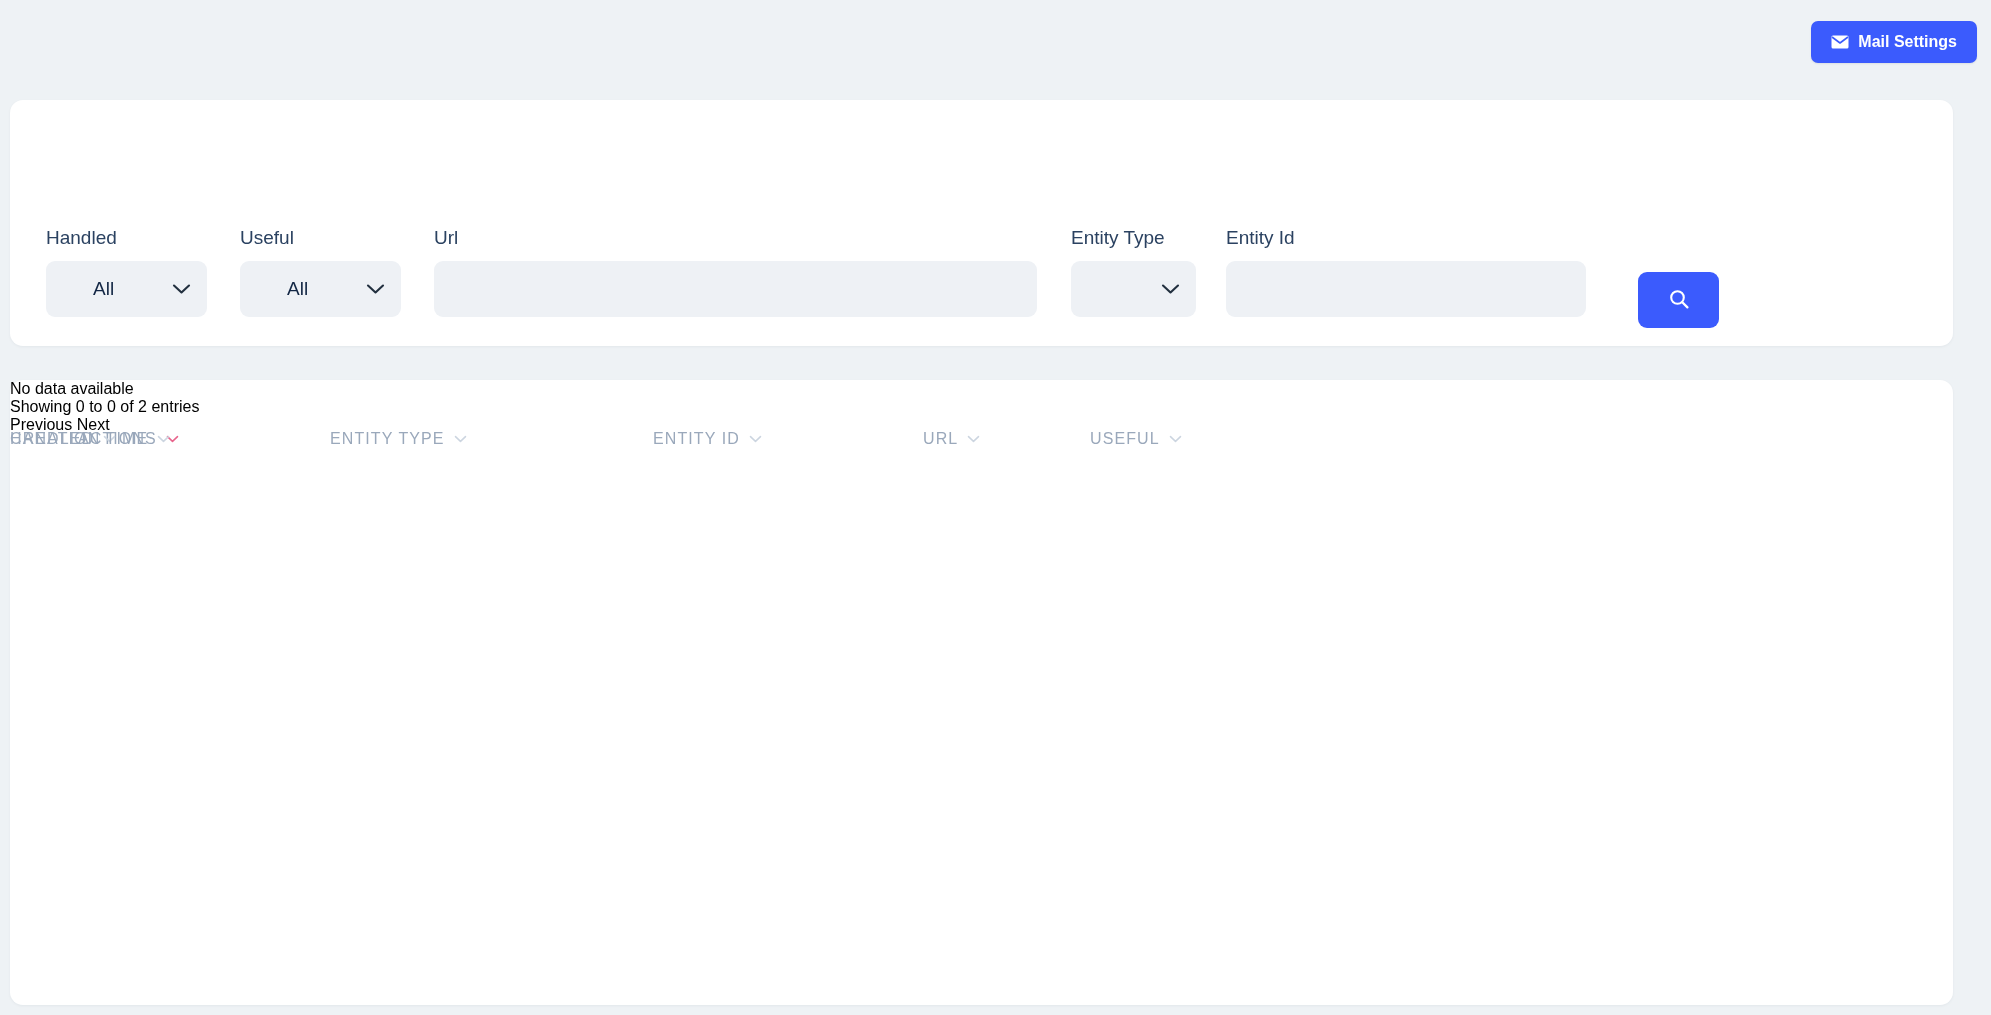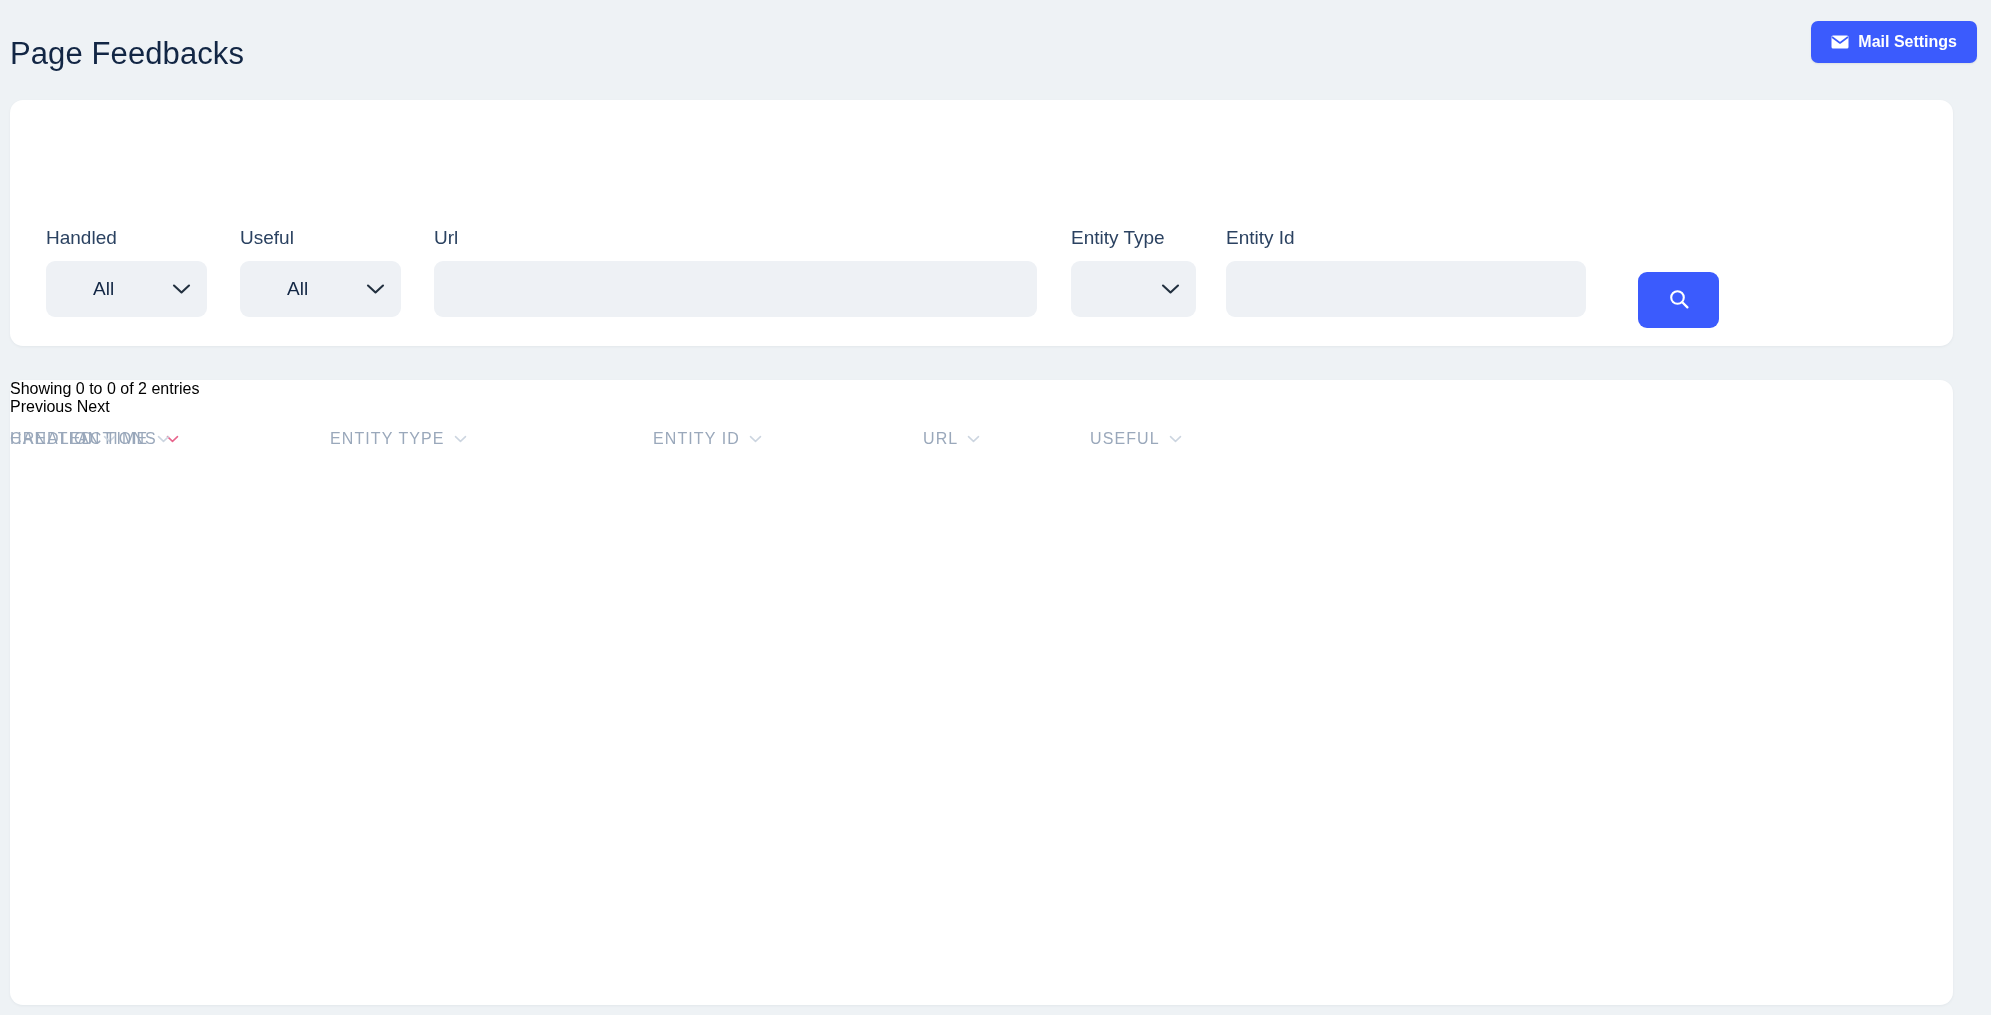--- a/index.html
+++ b/index.html
@@ -241,21 +241,20 @@
     gap: 33px;
     font-size: 19px;
     color: #c3cfdd;
   }
   .pager span { cursor: default; white-space: nowrap; }
 </style>
 </head>
 <body>
 
 <div class="page-header">
-  <div class="page-title">Page Feedbacks</div>
 
   <button class="mail-settings-btn">
     <span class="envelope-icon">
       <svg width="18" height="14" viewBox="0 0 18 14" fill="none" xmlns="http://www.w3.org/2000/svg">
         <rect x="0.5" y="0.5" width="17" height="13" rx="1.5" fill="#ffffff"></rect>
         <path d="M1 2l8 6 8-6" stroke="#3b5bfd" stroke-width="1.6" fill="none" stroke-linejoin="round"></path>
       </svg>
     </span>
     <span>Mail Settings</span>
   </button>
@@ -380,20 +379,23 @@
     <div class="th th-creation">
       <span>CREATION TIME</span>
       <span class="sort-chev">
         <svg width="13" height="8" viewBox="0 0 13 8" fill="none" xmlns="http://www.w3.org/2000/svg">
           <path d="M1.5 1.6L6.5 6.4L11.5 1.6" stroke="#ccd5e0" stroke-width="1.5" stroke-linecap="round" stroke-linejoin="round"></path>
         </svg>
       </span>
     </div>
   </div>
 
+  <div class="empty-row">
+    <span class="empty-row-text">No data available</span>
+  </div>
 
   <div class="table-footer">
 
 
     <div class="showing-info">Showing 0 to 0 of 2 entries</div>
 
     <div class="pager">
       <span>Previous</span>
       <span>Next</span>
     </div>

